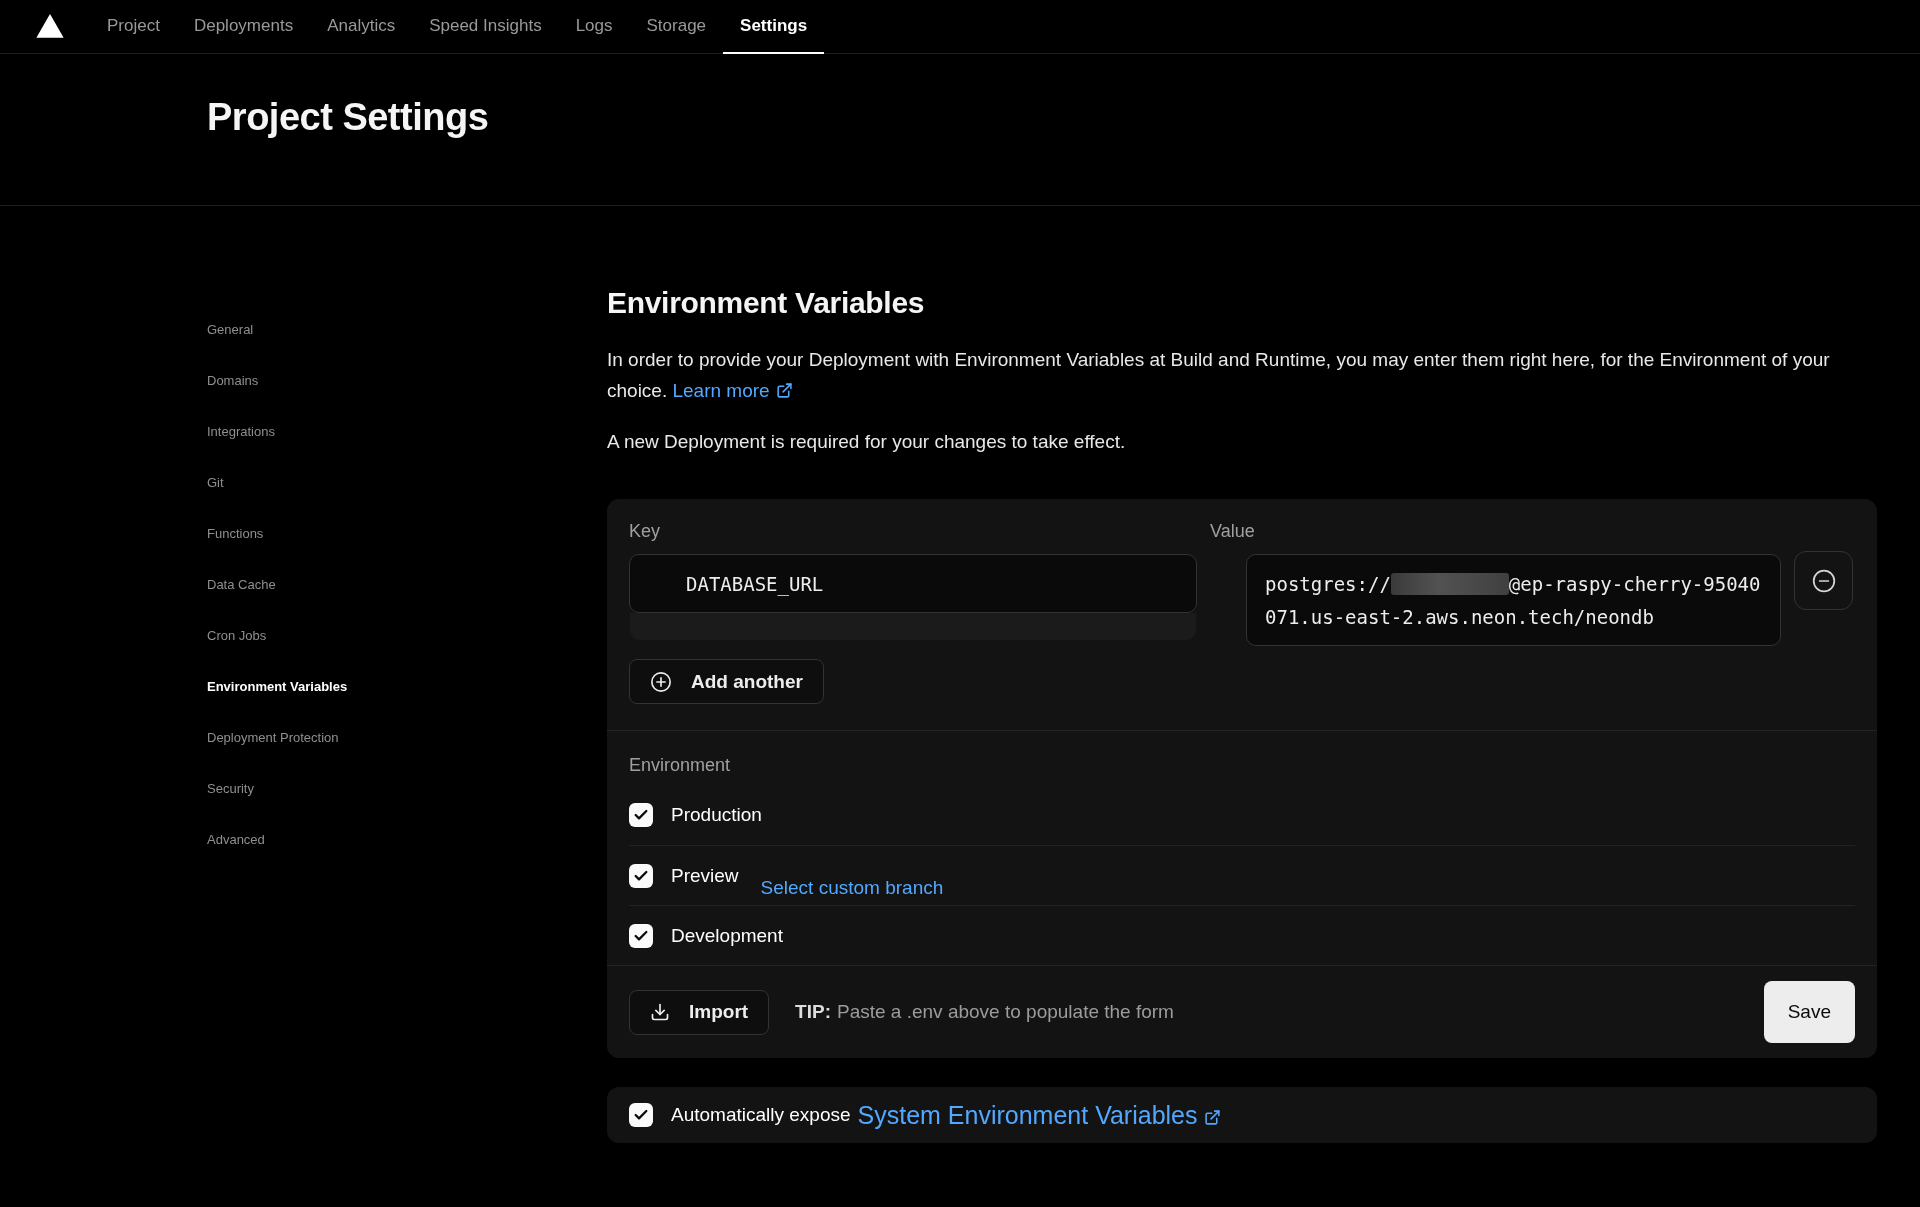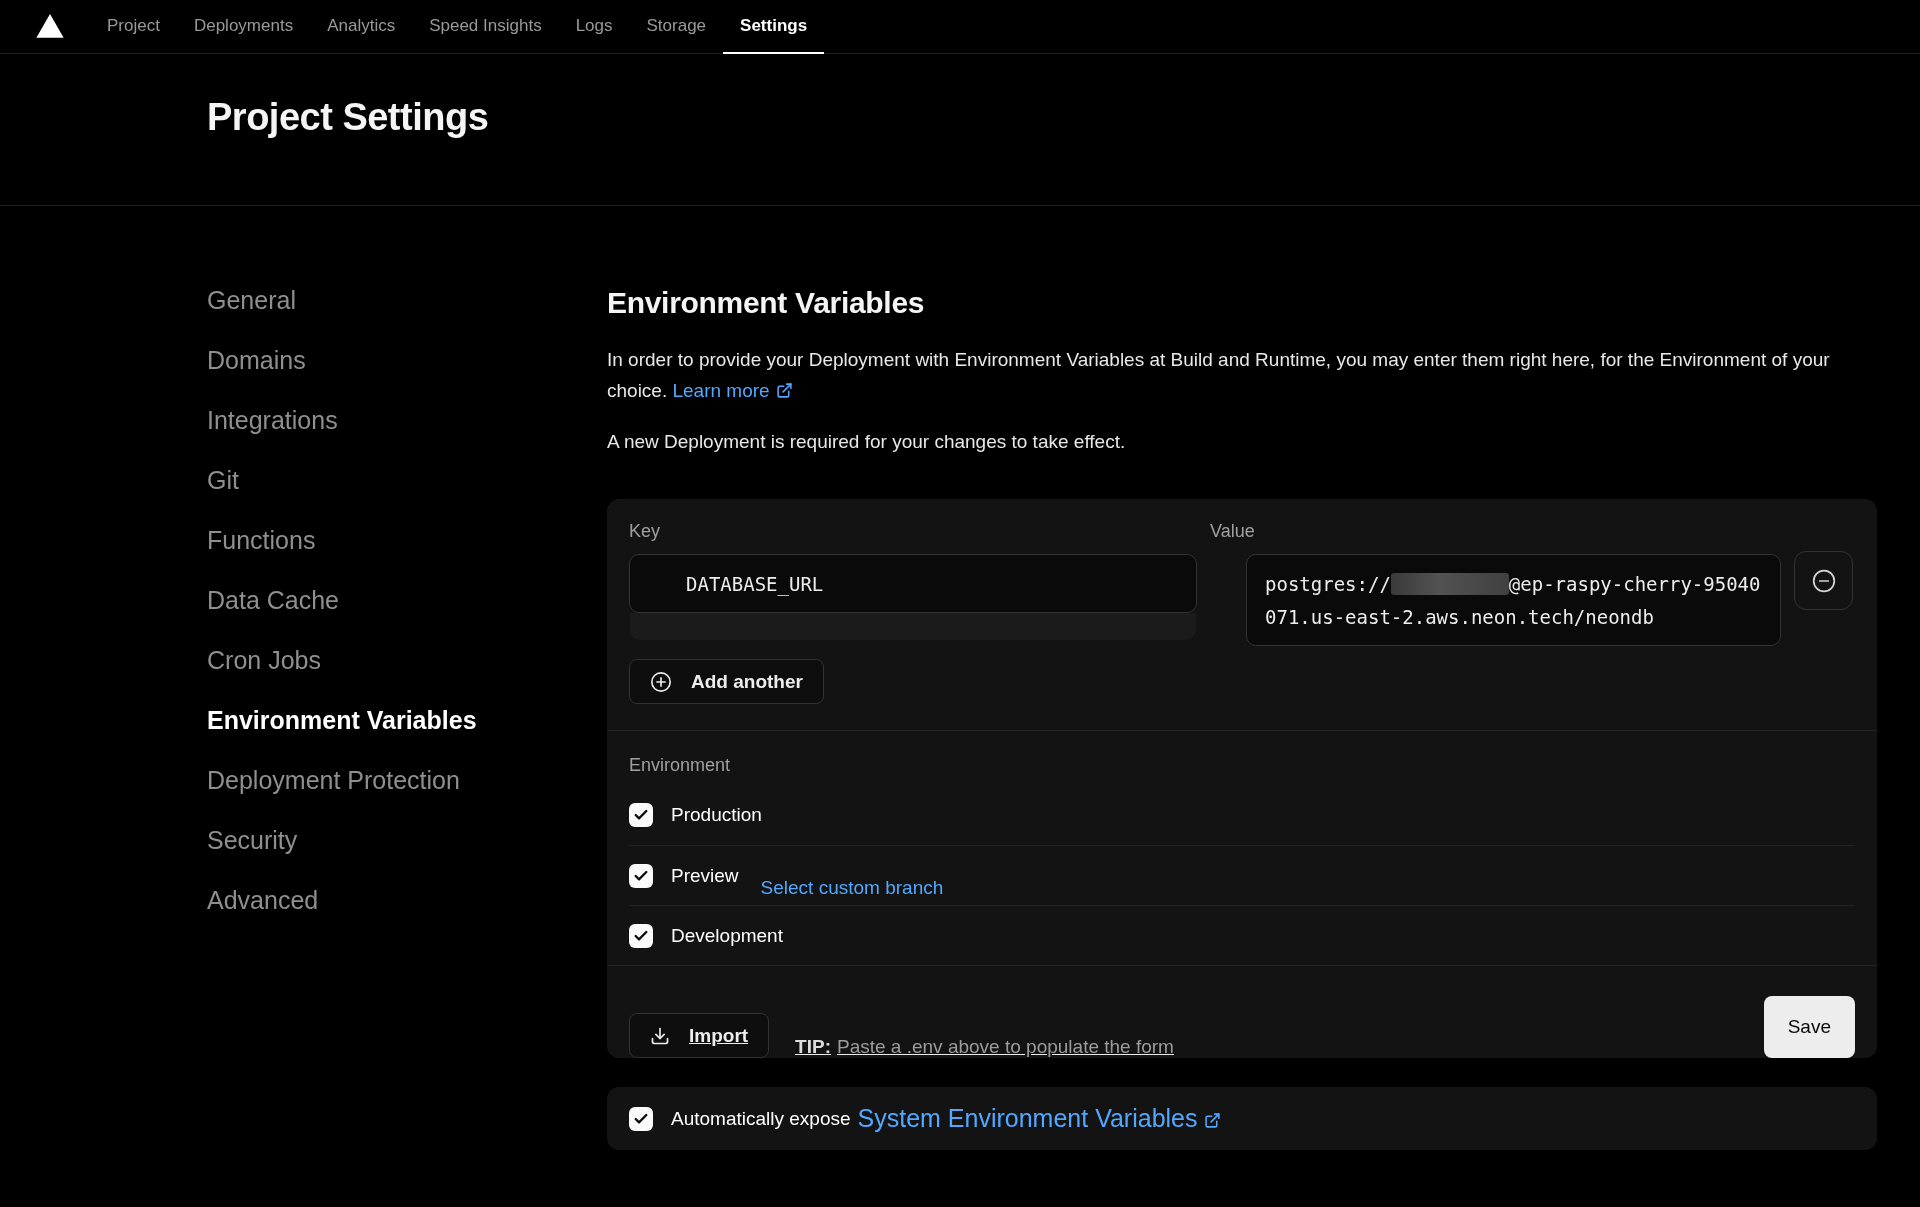--- a/index.html
+++ b/index.html
@@ -20,21 +20,21 @@
     font-size: 17px; color: #999; text-decoration: none; cursor: pointer;
     border-bottom: 2px solid transparent; margin-bottom: -1px;
   }
   .nav-item.active { color: #fff; font-weight: 600; border-bottom-color: #fff; }
   
   .page-header { height: 152px; border-bottom: 1px solid #1f1f1f; padding: 42px 0 0 207px; background: #000; }
   .page-title { font-size: 38px; font-weight: 600; color: #f5f5f5; letter-spacing: -0.5px; }
   
   .content { display: flex; padding: 80px 0 0 207px; }
   .sidebar { width: 400px; flex: 0 0 400px; }
-  .side-item { font-size: 25px; color: #8f8f8f; margin-bottom: 31px; cursor: pointer; }
+  .side-item { font-size: 13px; color: #8f8f8f; margin-bottom: 31px; cursor: pointer; margin-top: 36px; }
   .side-item.active { color: #fff; font-weight: 600; }
   .main { width: 1270px; }
   .h2 { font-size: 30px; font-weight: 700; color: #f5f5f5; letter-spacing: -0.3px; margin-bottom: 24px; }
   .desc { font-size: 19px; line-height: 31px; color: #e8e8e8; margin-bottom: 20px; }
   .link { color: #52a8ff; text-decoration: none; cursor: pointer; }
   .ext-icon { display: inline-block; width: 17px; height: 17px; margin-left: 6px; vertical-align: -2px; }
   .note { font-size: 19px; line-height: 31px; color: #e8e8e8; margin-bottom: 42px; }
   
   .card { background: #131313; border-radius: 12px; }
   .env-card { padding: 22px 22px 0 22px; }
@@ -70,31 +70,31 @@
   .env-section-label { font-size: 18px; color: #a0a0a0; margin-top: 24px; }
   .env-row { height: 60px; display: flex; align-items: center; }
   .env-row + .env-row { border-top: 1px solid #222; text-align: right; }
   .env-rows { margin-top: 9px; }
   .checkbox {
     width: 24px; height: 24px; background: #fafafa; border-radius: 6px;
     display: inline-flex; align-items: center; justify-content: center; cursor: pointer; flex: 0 0 24px;
   }
   .env-row-label { font-size: 19px; color: #fff; margin-left: 18px; }
   .env-row .link { font-size: 19px; margin-left: 22px; margin-top: 24px; }
-  .footer-row { height: 92px; display: flex; align-items: flex-end; text-decoration: underline; }
+  .footer-row { height: 92px; display: flex; align-items: center; }
   .footer-row .btn-dark { margin-top: 0; }
   .tip { font-size: 19px; color: #9c9c9c; margin-left: 26px; }
   .tip b { color: #dcdcdc; font-weight: 700; margin-right: 6px; }
   .btn-save {
     margin-left: auto; height: 62px; padding: 0 24px;
     background: #ededed; color: #0a0a0a; border: none; border-radius: 8px;
     font-size: 19px; font-weight: 500; font-family: inherit; cursor: pointer;
   }
   
-  .auto-card { margin-top: 29px; height: 63px; display: flex; align-items: center; padding: 0 22px; }
+  .auto-card { margin-top: 29px; height: 56px; display: flex; align-items: center; padding: 0 22px; }
   .auto-text { font-size: 19px; color: #fff; margin-left: 18px; }
   svg { display: block; }
 </style>
 </head>
 <body>
 
 <div class="page">
 
   <nav class="topnav">
     <div class="logo-wrap">

